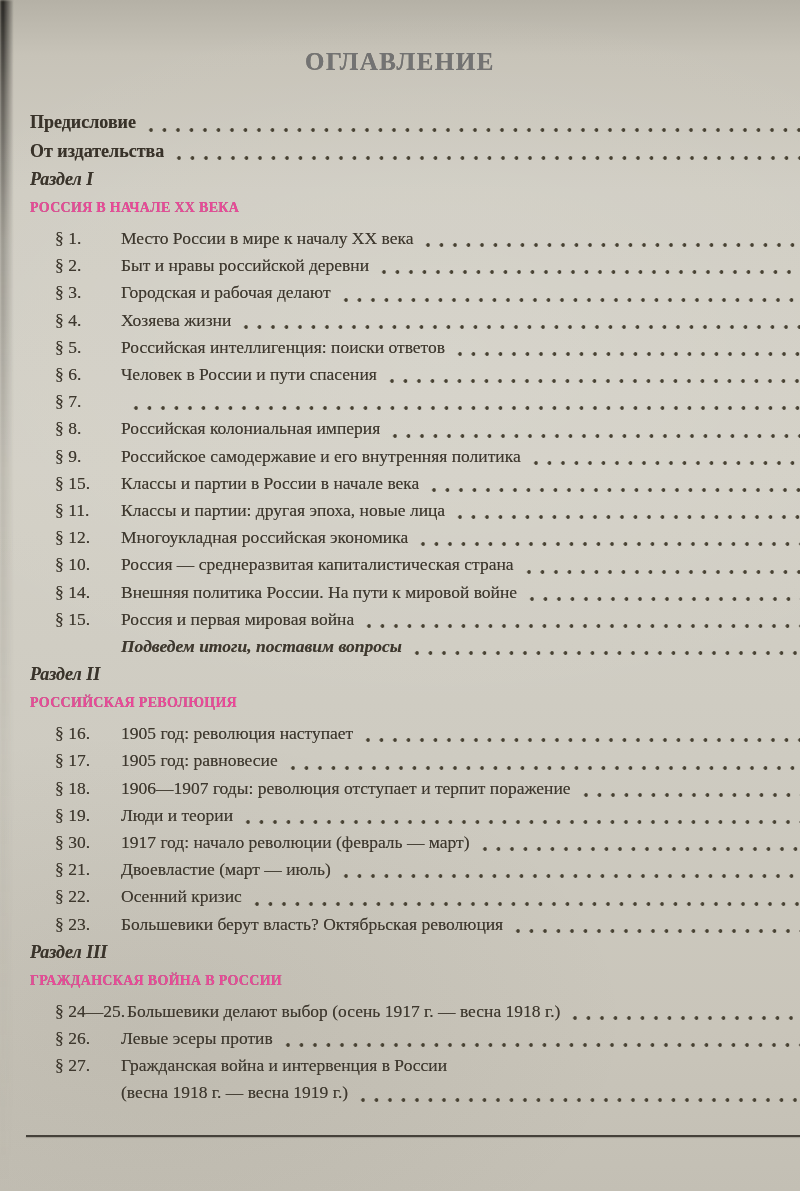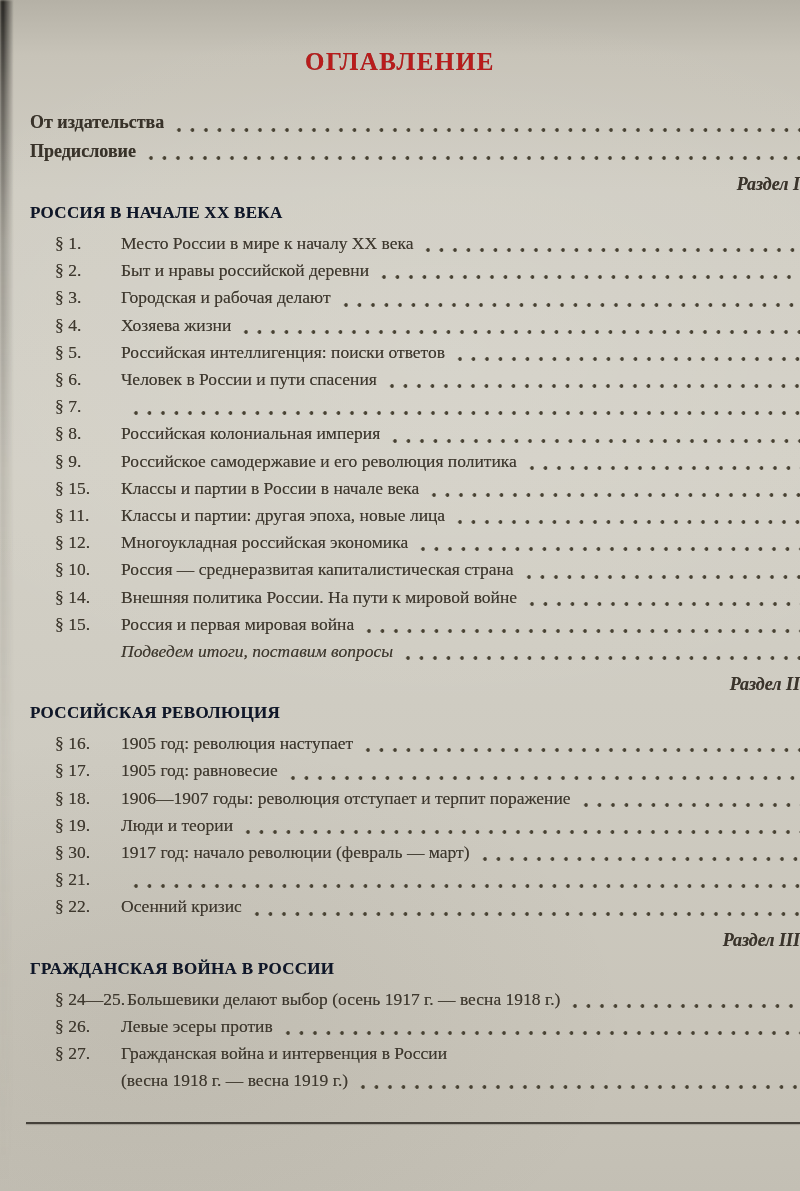--- a/index.html
+++ b/index.html
@@ -30,39 +30,39 @@
     padding-left: 30px;
     text-shadow: 0 0 .5px rgba(50,44,34,.55);
   }
   h1.title {
     margin: 46px 30px 0 0;
     text-align: center;
     font-size: 25px;
     line-height: 32px;
     font-weight: bold;
     letter-spacing: 1.5px;
-    color: #b91c1c;
+    color: #737373;
   }
   .front { margin-top: 30px; }
   .row { display: flex; }
   .front .row { line-height: 28.5px; }
   .fm-label { font-weight: bold; font-size: 18px; color: #39332a; white-space: nowrap; }
   .part-label {
-    margin-top: 5px; line-height: 28px;
-    font-style: italic; font-weight: bold; font-size: 18px; color: #3a342b; text-align: right;
+    line-height: 28px;
+    font-style: italic; font-weight: bold; font-size: 18px; color: #3a342b;
   }
   .heading {
     line-height: 29px;
-    font-weight: bold; font-size: 17px; letter-spacing: .3px; color: #0f172a;
+    font-weight: bold; font-size: 14px; letter-spacing: .3px; color: #ec4899;
   }
   .entries { margin-top: 3px; }
   .entry { padding-left: 25px; line-height: 27.2px; font-size: 17.5px; }
   .num { min-width: 64px; padding-right: 2px; white-space: nowrap; }
   .text { white-space: nowrap; }
-  .text.italic { font-style: italic; font-weight: 400; }
+  .text.italic { font-style: italic; font-weight: 700; }
   .leader {
     flex: 1 1 auto;
     margin-left: 8px;
     min-width: 14px;
     background-image: radial-gradient(circle at 7px 20px, #474132 1.5px, rgba(71,65,50,0) 2.2px);
     background-size: 13.5px 27px;
     background-repeat: repeat-x;
     background-position: 0 100%;
   }
   .bottom-rule {
@@ -75,25 +75,25 @@
 </head>
 <body>
 
 <div class="edge-shade"></div>
 
 <div class="page">
   <h1 class="title">ОГЛАВЛЕНИЕ</h1>
   <div>
       <div class="front">
         <div class="row front-row">
+          <span class="fm-label">Предисловие</span>
+          <span class="leader"></span>
+        </div>
+        <div class="row front-row">
           <span class="fm-label">От издательства</span>
-          <span class="leader"></span>
-        </div>
-        <div class="row front-row">
-          <span class="fm-label">Предисловие</span>
           <span class="leader"></span>
         </div>
       </div>
       <section class="section">
         <div class="part-label">Раздел I</div>
         <div class="heading">РОССИЯ В НАЧАЛЕ XX ВЕКА</div>
         <div class="entries">
           <div class="row entry">
             <span class="num">§ 1.</span>
             <span class="text">Место России в мире к началу XX века</span>
@@ -128,21 +128,21 @@
             <span class="num">§ 7.</span>
             <span class="leader"></span>
           </div>
           <div class="row entry">
             <span class="num">§ 8.</span>
             <span class="text">Российская колониальная империя</span>
             <span class="leader"></span>
           </div>
           <div class="row entry">
             <span class="num">§ 9.</span>
-            <span class="text">Российское самодержавие и его революция политика</span>
+            <span class="text">Российское самодержавие и его внутренняя политика</span>
             <span class="leader"></span>
           </div>
           <div class="row entry">
             <span class="num">§ 15.</span>
             <span class="text">Классы и партии в России в начале века</span>
             <span class="leader"></span>
           </div>
           <div class="row entry">
             <span class="num">§ 11.</span>
             <span class="text">Классы и партии: другая эпоха, новые лица</span>
@@ -199,25 +199,31 @@
             <span class="text">Люди и теории</span>
             <span class="leader"></span>
           </div>
           <div class="row entry">
             <span class="num">§ 30.</span>
             <span class="text">1917 год: начало революции (февраль — март)</span>
             <span class="leader"></span>
           </div>
           <div class="row entry">
             <span class="num">§ 21.</span>
+            <span class="text">Двоевластие (март — июль)</span>
             <span class="leader"></span>
           </div>
           <div class="row entry">
             <span class="num">§ 22.</span>
             <span class="text">Осенний кризис</span>
+            <span class="leader"></span>
+          </div>
+          <div class="row entry">
+            <span class="num">§ 23.</span>
+            <span class="text">Большевики берут власть? Октябрьская революция</span>
             <span class="leader"></span>
           </div>
         </div>
       </section>
       <section class="section">
         <div class="part-label">Раздел III</div>
         <div class="heading">ГРАЖДАНСКАЯ ВОЙНА В РОССИИ</div>
         <div class="entries">
           <div class="row entry">
             <span class="num">§ 24—25.</span>

